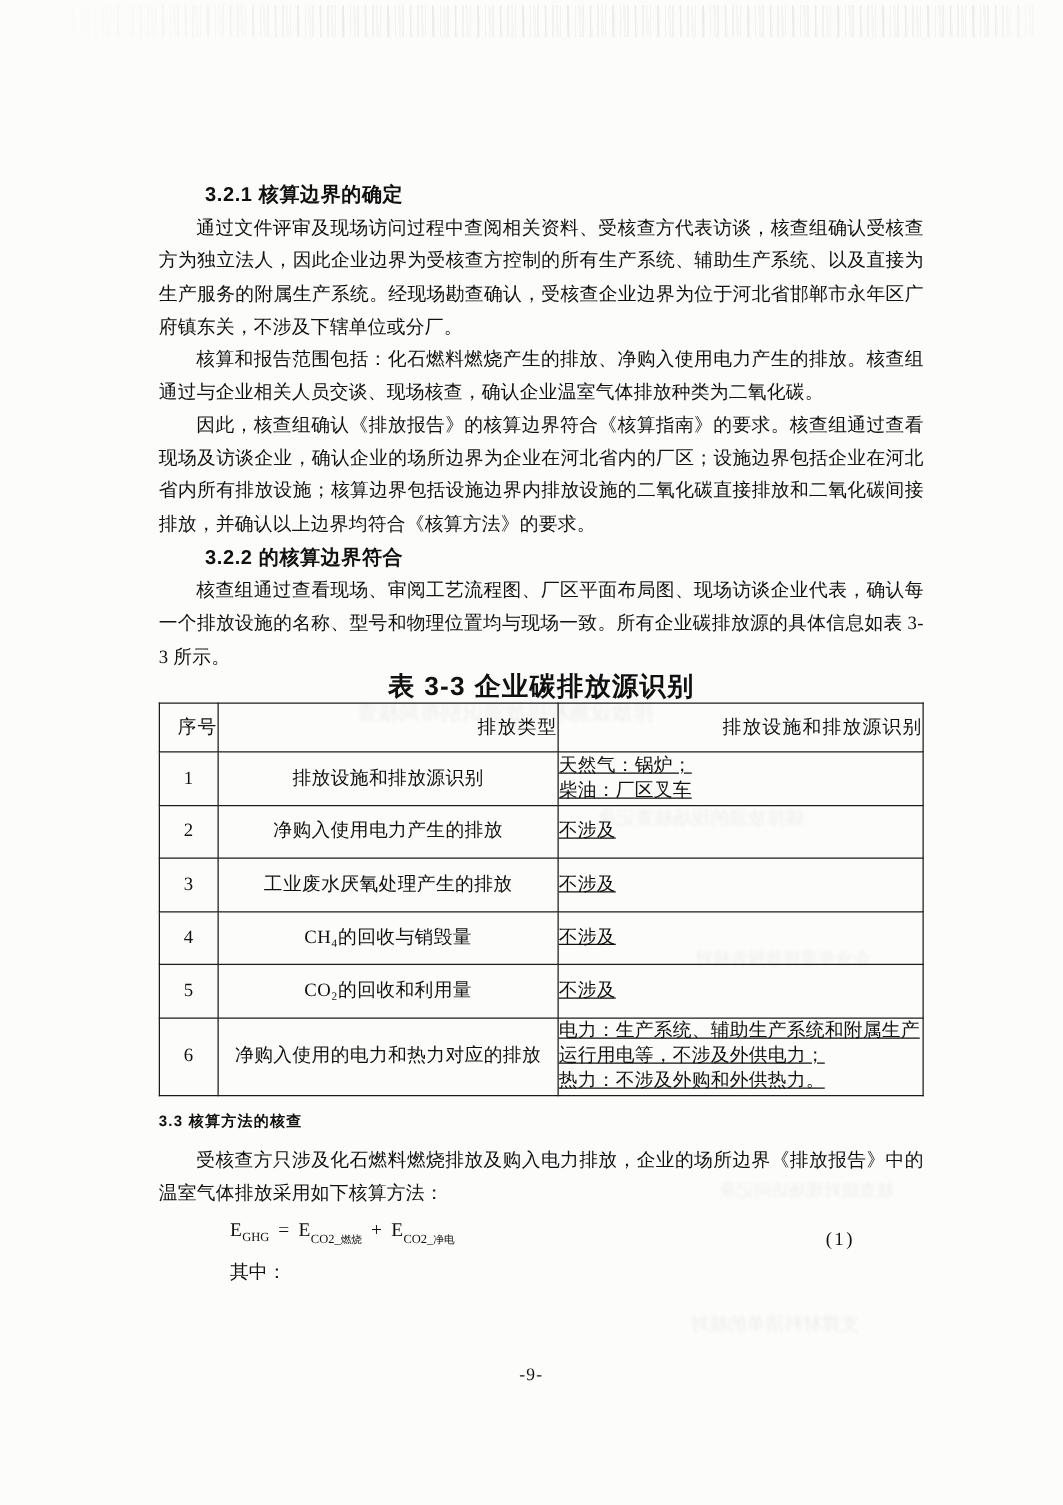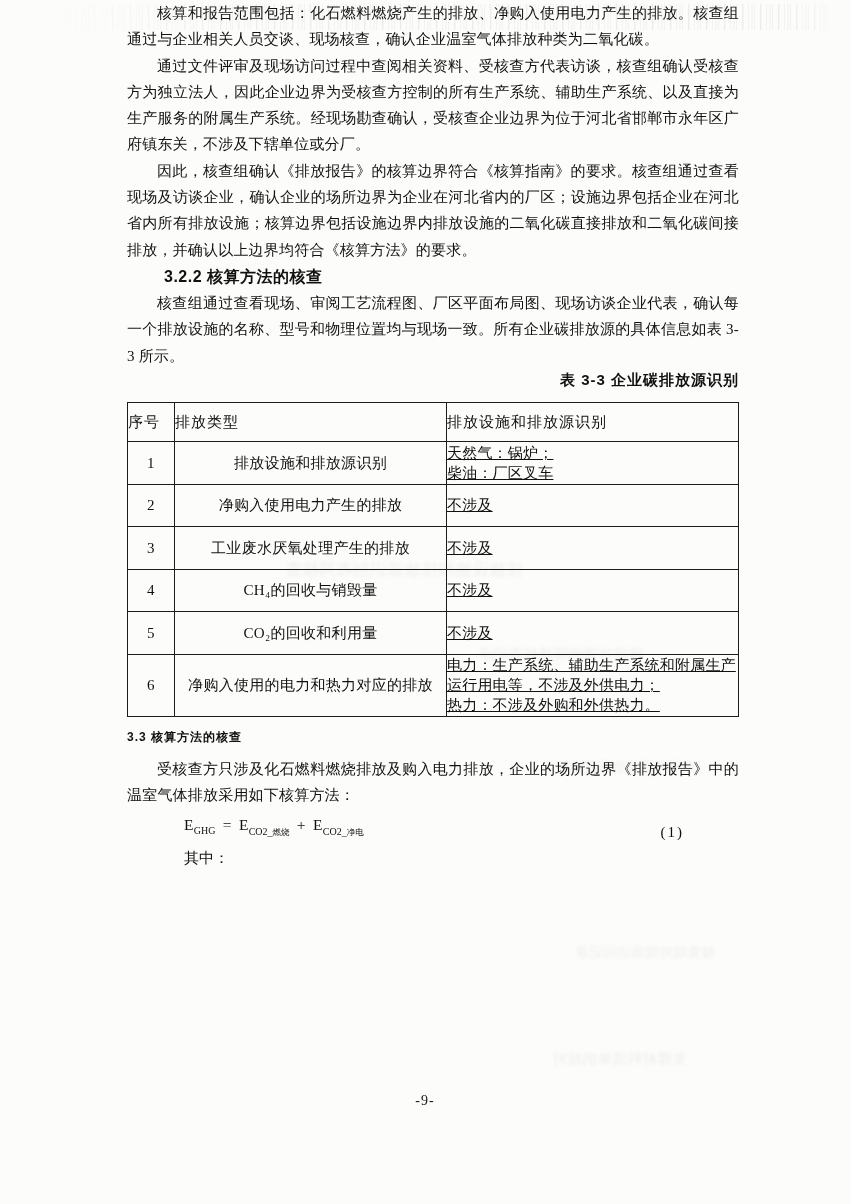--- a/index.html
+++ b/index.html
@@ -30,34 +30,34 @@
     font-family:"Liberation Sans","DejaVu Sans",sans-serif;
     letter-spacing:.5px;
   }
   .h-sub.first{margin-top:143px;}
   .h-main{
     margin:6px 0 5px 0;font-size:12px;line-height:28px;font-weight:bold;
     font-family:"Liberation Sans","DejaVu Sans",sans-serif;
     letter-spacing:1px;
   }
   .tbl-caption{
-    margin:1px 0 12px 0;text-align:right;font-size:15px;line-height:20px;font-weight:bold;
+    margin:1px 0 2px 0;text-align:center;font-size:21px;line-height:20px;font-weight:bold;
     font-family:"Liberation Sans","DejaVu Sans",sans-serif;letter-spacing:1px;
   }
   table.emission{
     width:612px;border-collapse:collapse;margin-top:2px;
     font-size:15px;table-layout:fixed;
   }
   table.emission col.c1{width:47px;}
   table.emission col.c2{width:272px;}
   table.emission th, table.emission td{
     border:1.6px solid #1c1c1c;font-weight:normal;padding:0;
   }
   table.emission thead tr{height:39px;}
-  table.emission th{text-align:left;letter-spacing:1px;}
+  table.emission th{text-align:right;letter-spacing:1px;}
   td.cell-no, td.cell-type{text-align:center;letter-spacing:.3px;}
   td.cell-src{vertical-align:middle;padding:2px 5px 2px 9px;line-height:20px;letter-spacing:.2px;text-decoration:underline;}
   td.cell-src .src-line{text-align:left;}
   .closing{margin-top:10px;}
   .formula-row{
     display:flex;align-items:flex-end;margin-top:4px;line-height:26px;
   }
   .formula{
     margin-left:57px;font-size:15.5px;letter-spacing:.3px;white-space:nowrap;
   }
@@ -84,25 +84,26 @@
 <div id="artifact-layer">
     <div class="artifact" style="left: 285px; top: 558px; font-size: 17px;">排放设施和排放源识别布局核查</div>
     <div class="artifact" style="left: 478px; top: 645px; font-size: 15px;">碳排放源的现场核查记录</div>
     <div class="artifact" style="left: 556px; top: 758px; font-size: 14px;">企业年度排放报告核对</div>
     <div class="artifact" style="left: 575px; top: 944px; font-size: 14px;">核查组对现场访问记录</div>
     <div class="artifact" style="left: 552px; top: 1050px; font-size: 15px;">支撑材料清单的核对</div>
   </div>
 
 <div class="content">
 
+  <h3 class="h-sub first">3.2.1 核算边界的确定</h3>
+  <p class="para">通过文件评审及现场访问过程中查阅相关资料、受核查方代表访谈，核查组确认受核查方为独立法人，因此企业边界为受核查方控制的所有生产系统、辅助生产系统、以及直接为生产服务的附属生产系统。经现场勘查确认，受核查企业边界为位于河北省邯郸市永年区广府镇东关，不涉及下辖单位或分厂。</p>
   <p class="para">核算和报告范围包括：化石燃料燃烧产生的排放、净购入使用电力产生的排放。核查组通过与企业相关人员交谈、现场核查，确认企业温室气体排放种类为二氧化碳。</p>
-  <p class="para">通过文件评审及现场访问过程中查阅相关资料、受核查方代表访谈，核查组确认受核查方为独立法人，因此企业边界为受核查方控制的所有生产系统、辅助生产系统、以及直接为生产服务的附属生产系统。经现场勘查确认，受核查企业边界为位于河北省邯郸市永年区广府镇东关，不涉及下辖单位或分厂。</p>
   <p class="para">因此，核查组确认《排放报告》的核算边界符合《核算指南》的要求。核查组通过查看现场及访谈企业，确认企业的场所边界为企业在河北省内的厂区；设施边界包括企业在河北省内所有排放设施；核算边界包括设施边界内排放设施的二氧化碳直接排放和二氧化碳间接排放，并确认以上边界均符合《核算方法》的要求。</p>
 
-  <h3 class="h-sub">3.2.2 核算方法的核查</h3>
+  <h3 class="h-sub">3.2.2 的核算边界符合</h3>
   <p class="para">核查组通过查看现场、审阅工艺流程图、厂区平面布局图、现场访谈企业代表，确认每一个排放设施的名称、型号和物理位置均与现场一致。所有企业碳排放源的具体信息如表 3-3 所示。</p>
 
   <p class="tbl-caption">表 3-3 企业碳排放源识别</p>
 
   <table class="emission">
     <colgroup>
         <col class="c1">
         <col class="c2">
         <col class="c3">
       </colgroup>

